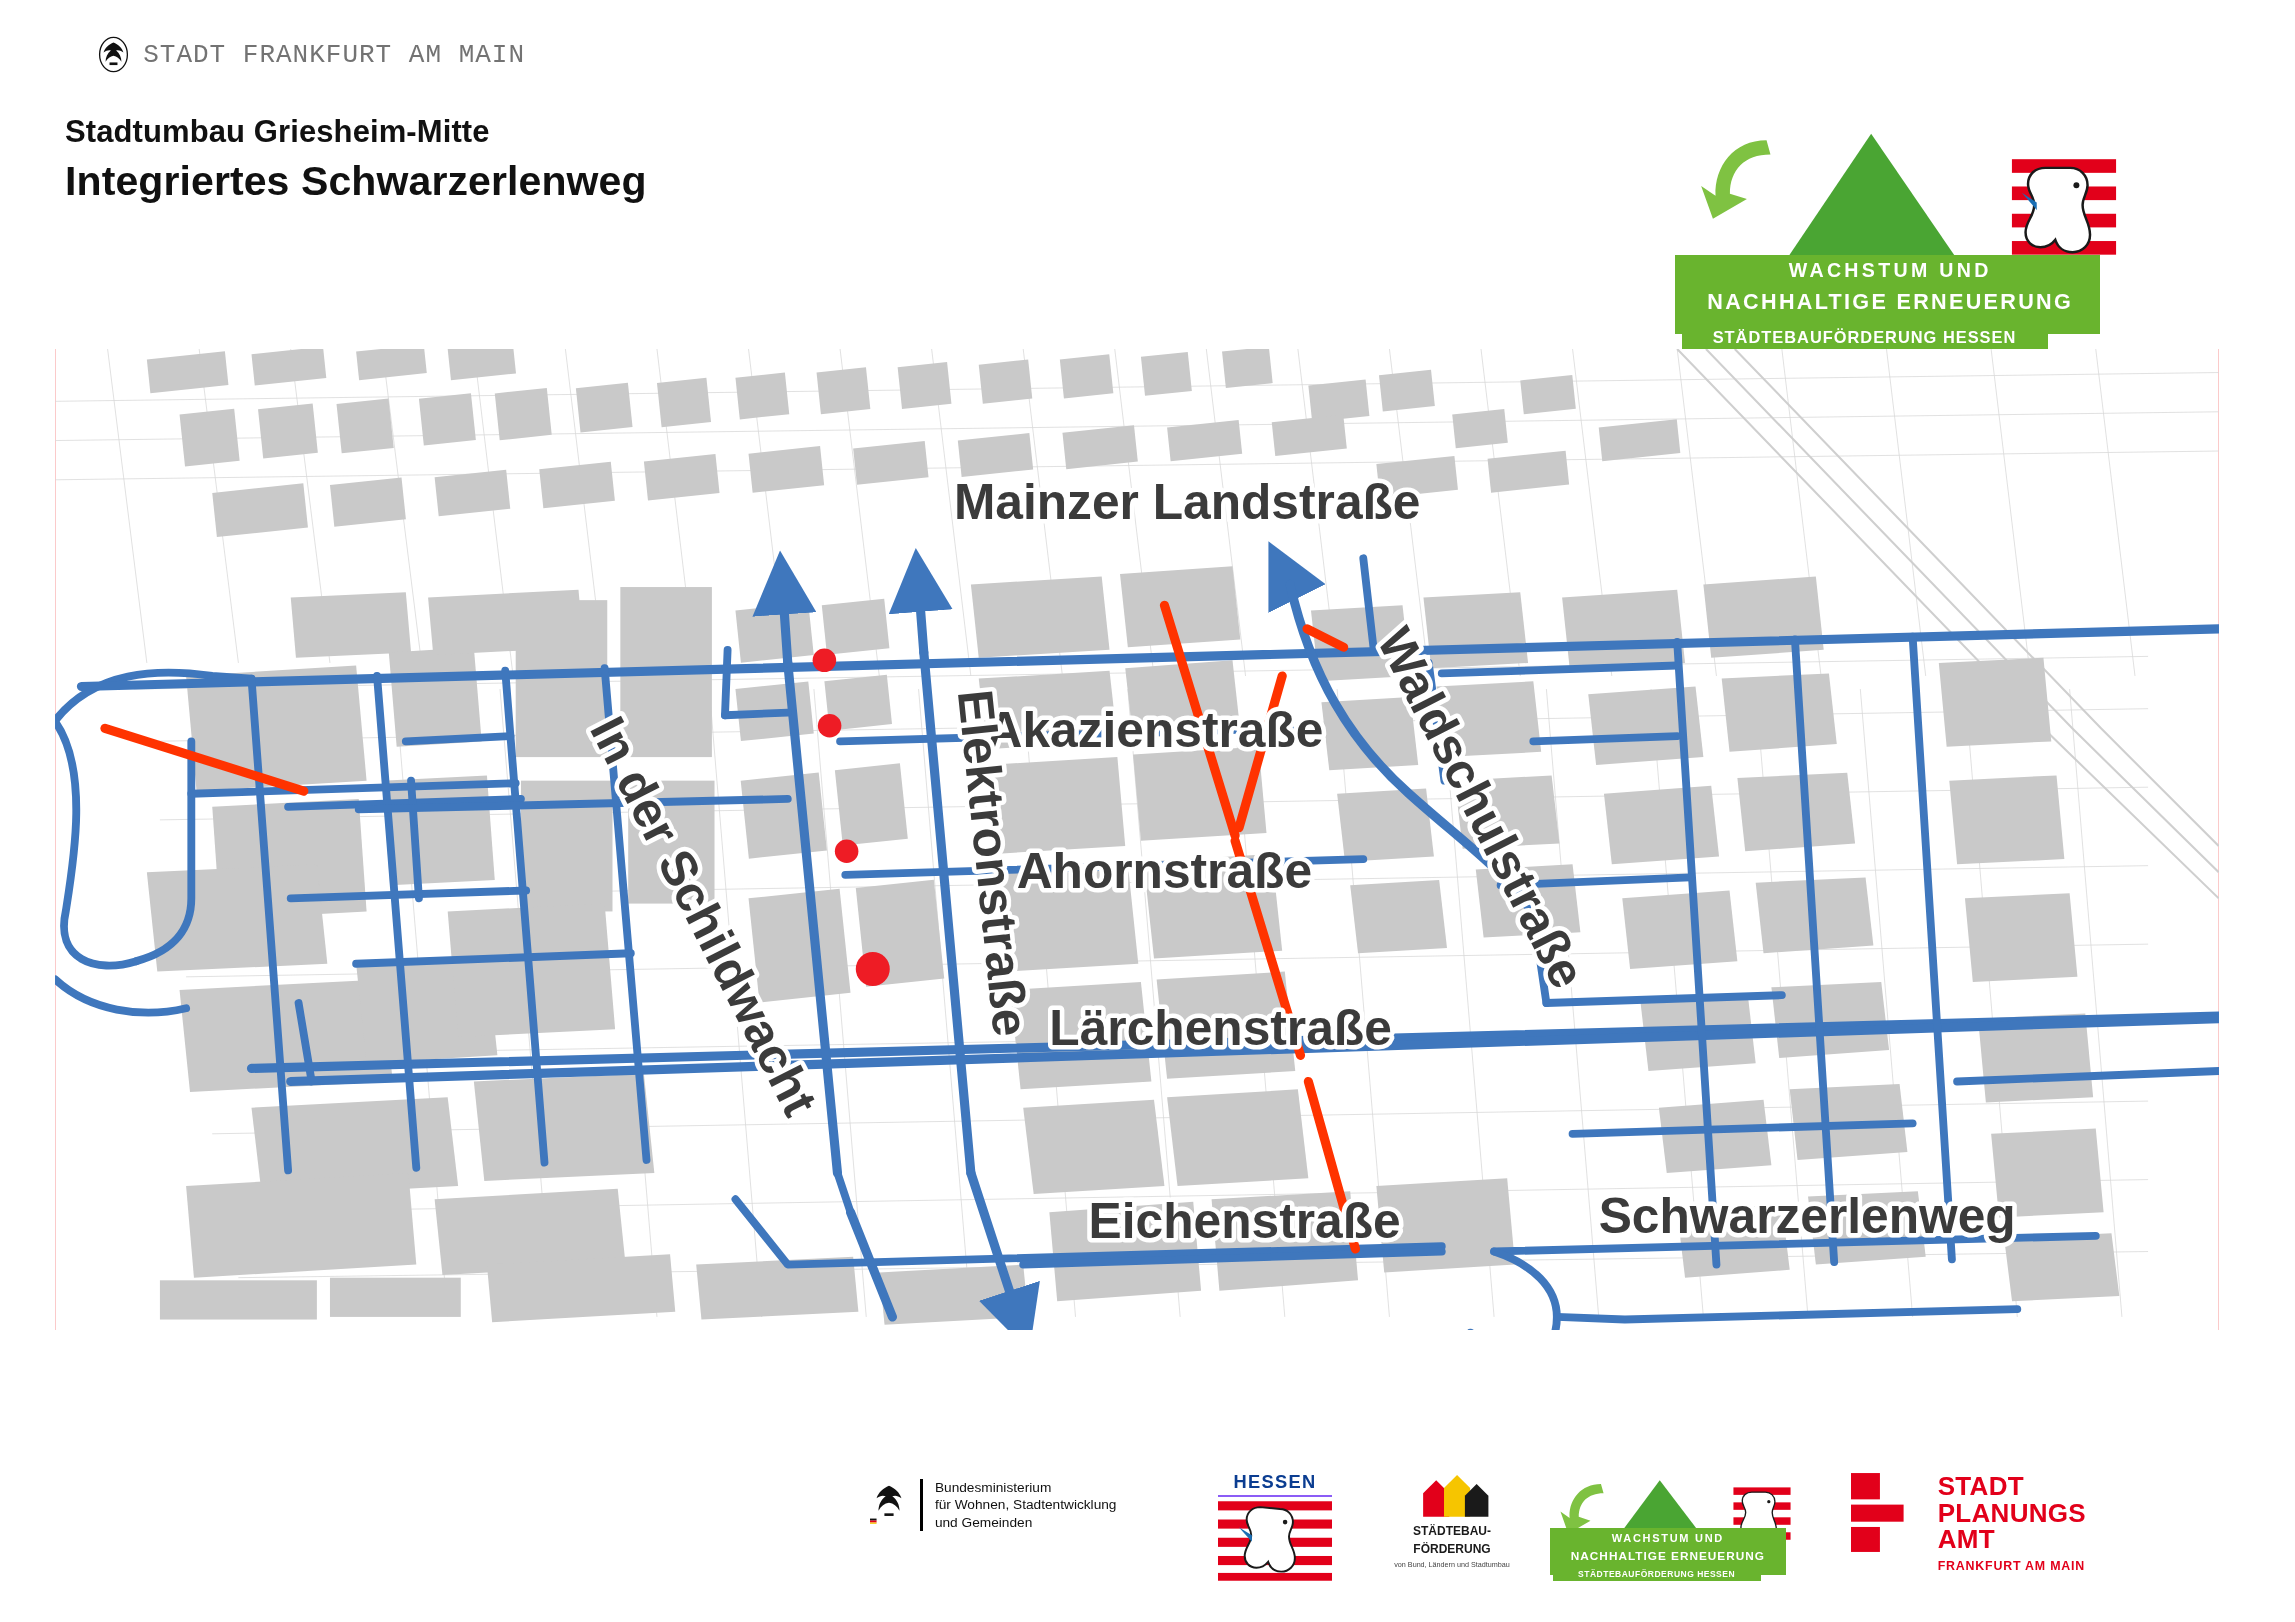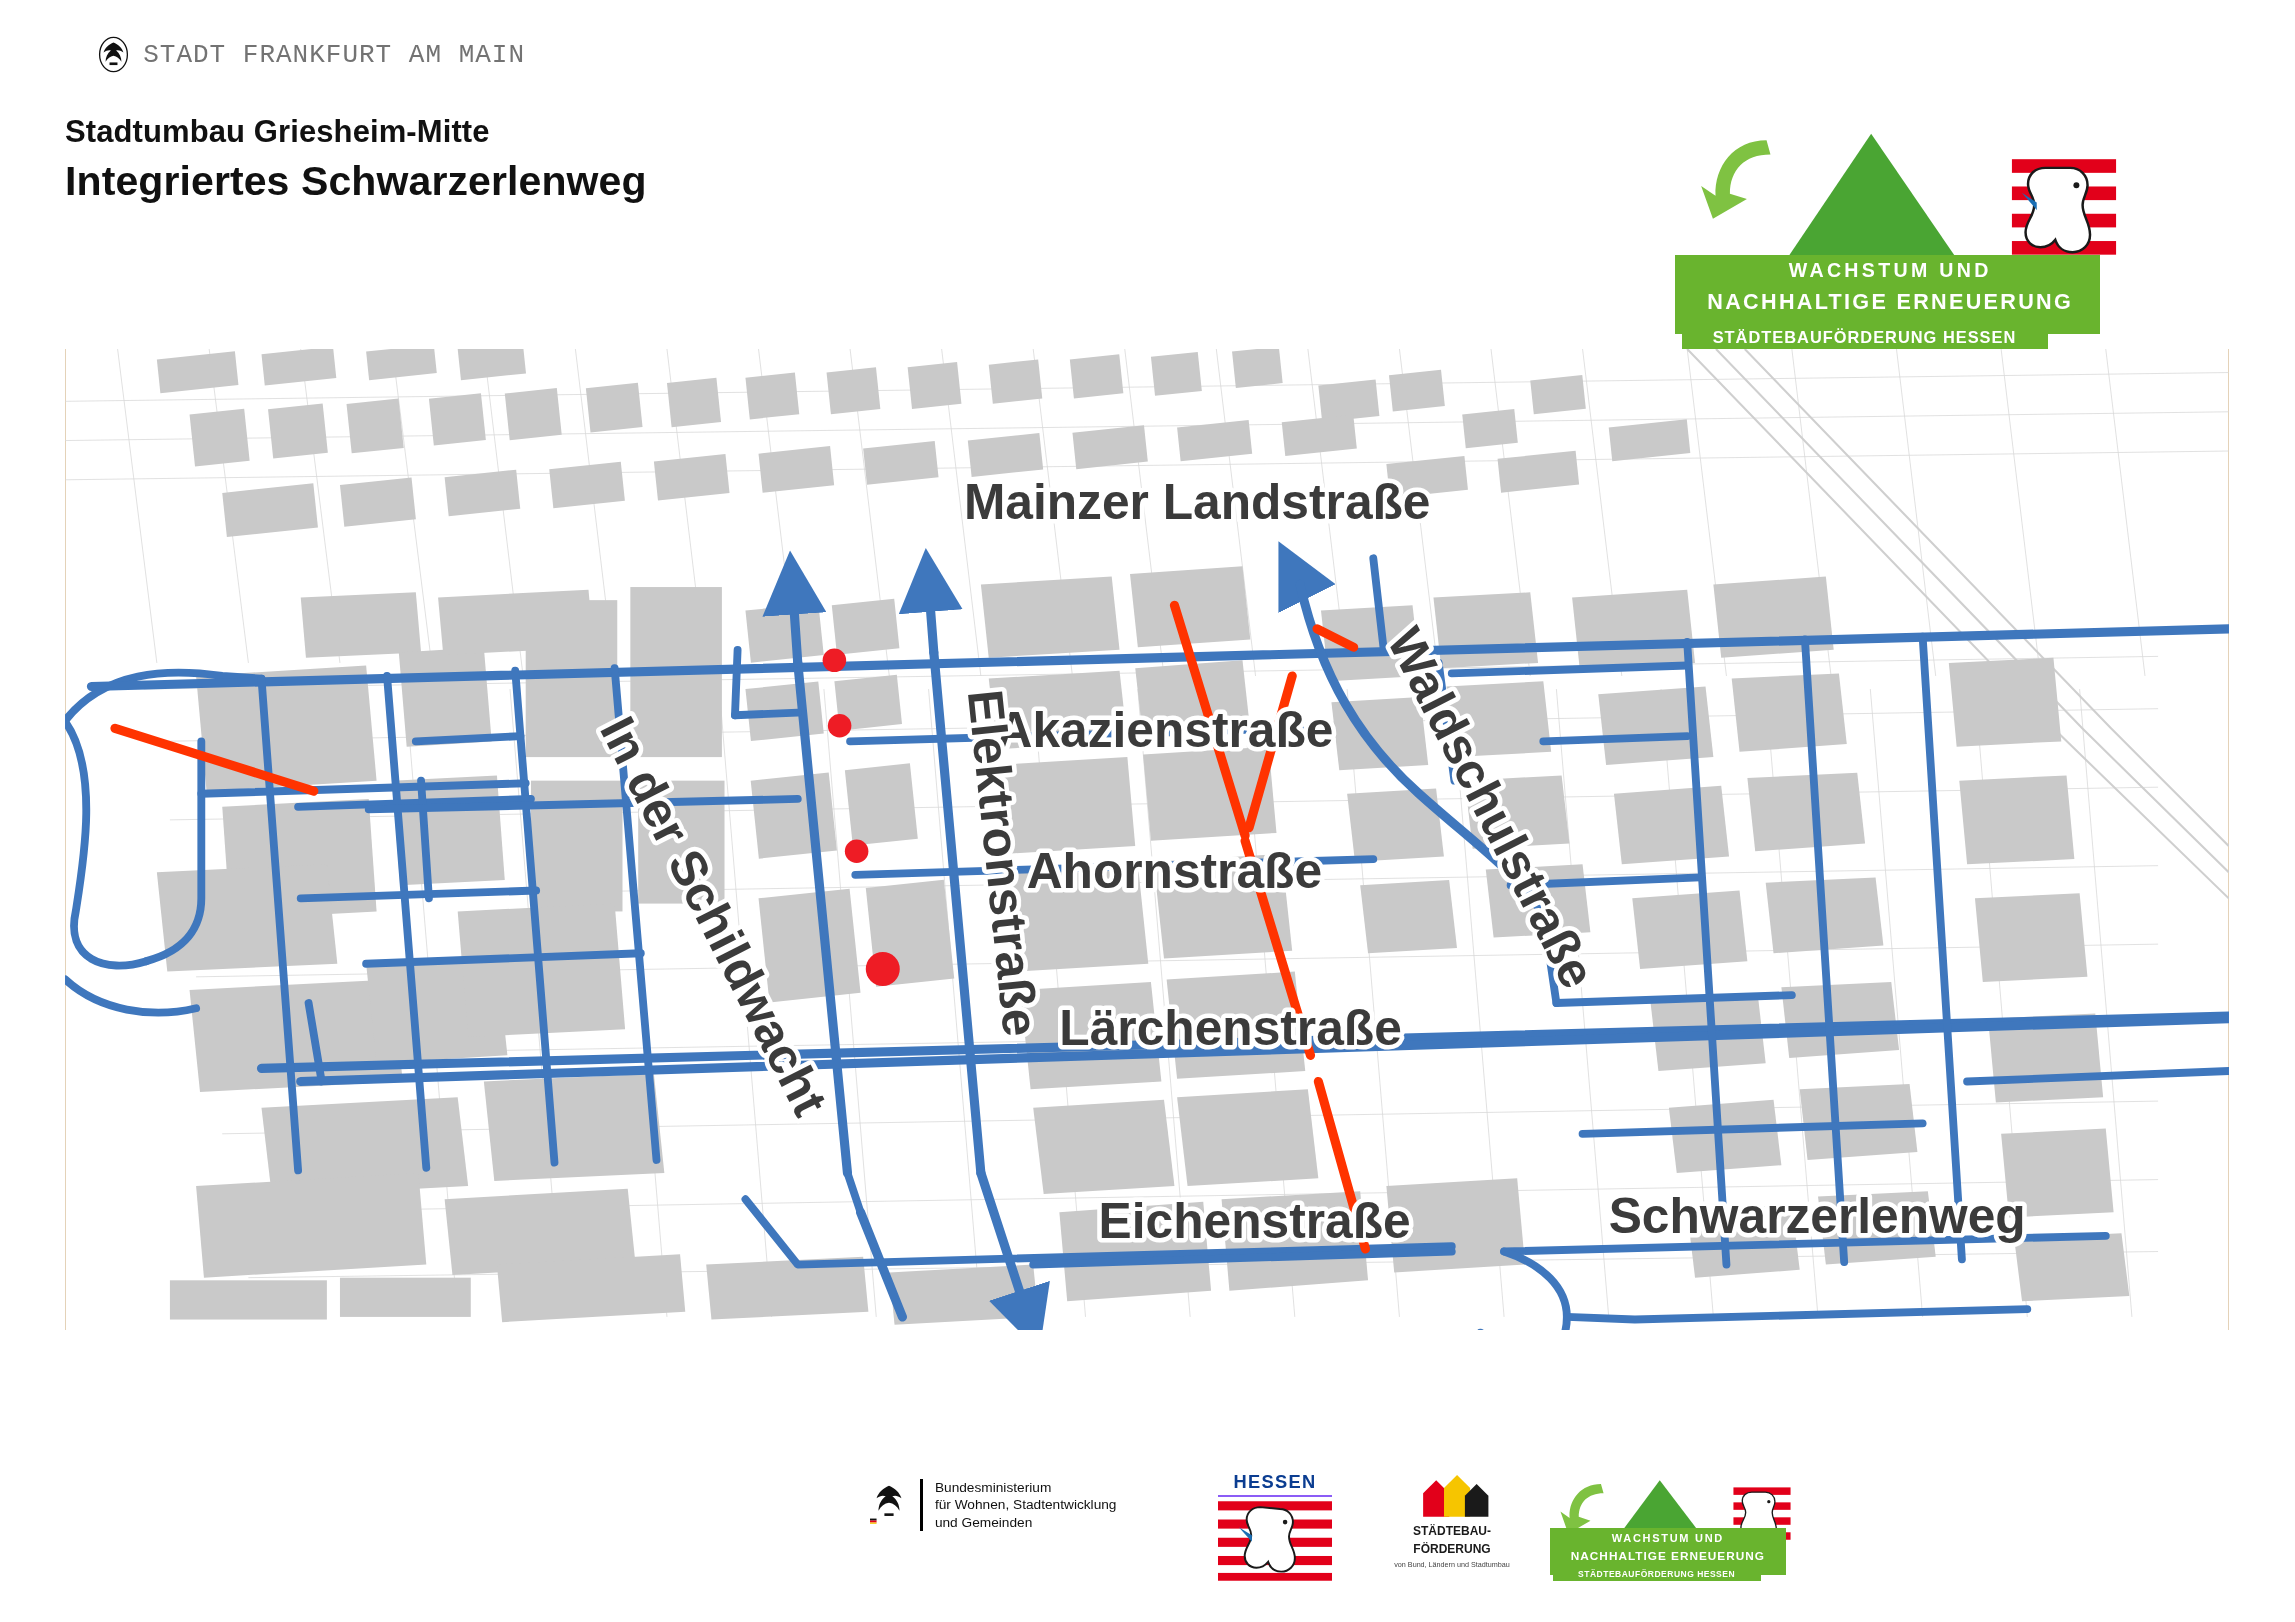--- a/index.html
+++ b/index.html
@@ -122,25 +122,25 @@
     position: absolute;
     left: 327px;
     top: 39px;
     width: 124px;
     height: 124px;
   }
 
   
   .map-frame {
     position: absolute;
-    left: 65px;
+    left: 55px;
     top: 349px;
     width: 2164px;
     height: 981px;
-    background: #a16207;
+    background: #ef4444;
     overflow: hidden;
   }
   .map-frame svg { display: block; }
 
   .street-label {
     font-family: "Liberation Sans", sans-serif;
     font-weight: bold;
     fill: #3b3b3b;
     font-size: 38px;
     paint-order: stroke;
@@ -590,14 +590,30 @@
         <path d="M55 12 c8 0 14 6 14 14 c0 6 -4 10 -4 16 c0 9 6 14 6 24 c0 8 -6 14 -14 14 c-7 0 -12 -4 -14 -10 c-3 4 -7 6 -12 6 c-7 0 -12 -5 -12 -12 c0 -9 7 -13 7 -22 c0 -7 -5 -10 -5 -17 c0 -8 6 -13 14 -13 z" fill="#ffffff" stroke="#1a1a1a" stroke-width="2"></path>
         <circle cx="60" cy="26" r="2.4" fill="#1a1a1a"></circle>
       </svg>
     </span>
     <div class="ps-bar"></div>
     <div class="ps-t1">WACHSTUM UND</div>
     <div class="ps-t2">NACHHALTIGE ERNEUERUNG</div>
     <div class="ps-t3">STÄDTEBAUFÖRDERUNG HESSEN</div>
   </div>
 
+  <div class="f-item stadtplanung">
+    <span class="sp-mark">
+      <svg width="71" height="79" viewBox="0 0 108 120">
+        <rect x="0" y="0" width="44" height="40" fill="#e2001a"></rect>
+        <rect x="0" y="48" width="80" height="26" fill="#e2001a"></rect>
+        <rect x="0" y="82" width="44" height="38" fill="#e2001a"></rect>
+        <rect x="56" y="0" width="52" height="40" fill="#ffffff"></rect>
+      </svg>
+    </span>
+    <span class="sp-text">
+      <div class="l">STADT</div>
+      <div class="l">PLANUNGS</div>
+      <div class="l">AMT</div>
+      <div class="small">FRANKFURT AM MAIN</div>
+    </span>
+  </div>
 </div>
 
 
 </body></html>

